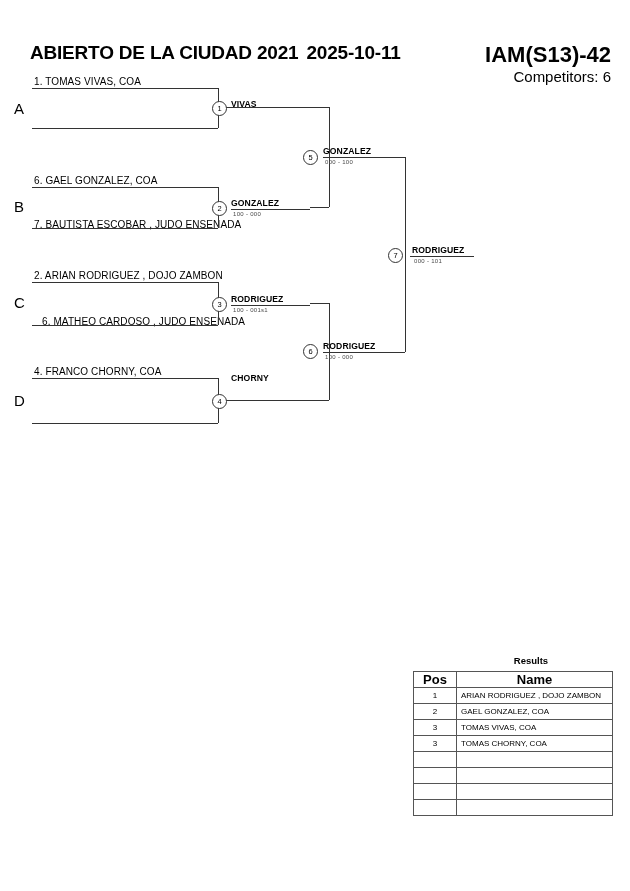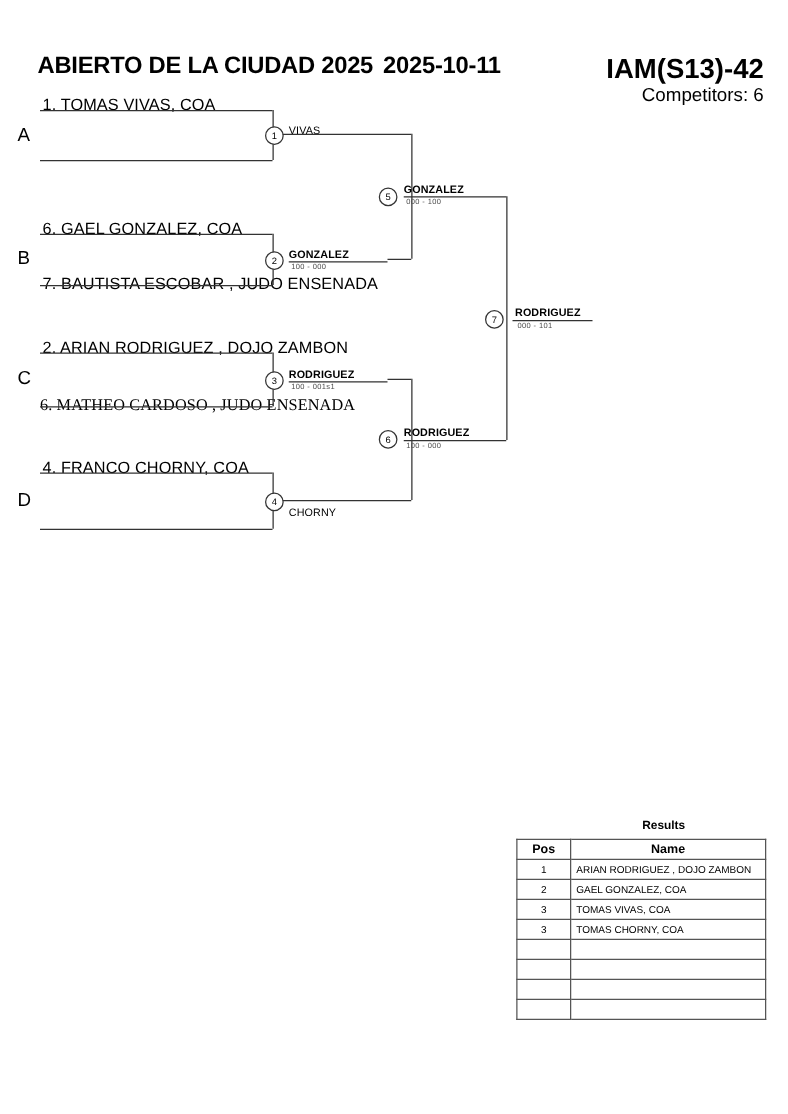--- a/index.html
+++ b/index.html
@@ -55,32 +55,32 @@
     width: 0;
     border-left: 1.3px solid #333333;
   }
   .pool-letter {
     position: absolute;
     font-size: 15px;
     font-weight: normal;
   }
   .entrant {
     position: absolute;
-    font-size: 13px;
+    font-size: 10px;
     white-space: nowrap;
     letter-spacing: 0.1px;
   }
   .winner-name {
     position: absolute;
     font-size: 8.6px;
     font-weight: bold;
     white-space: nowrap;
     letter-spacing: 0.1px;
   }
-  .winner-name.plain { font-weight: normal; }
+  .winner-name.plain { font-weight: bold; }
   .score {
     position: absolute;
     font-size: 6px;
     color: #4a4a4a;
     white-space: nowrap;
     letter-spacing: 0.3px;
   }
   .match-circle {
     position: absolute;
     width: 13px;
@@ -114,37 +114,37 @@
   }
   #results-table th, #results-table td {
     border: 0.8px solid #555555;
     font-size: 8px;
     height: 15px;
     padding: 0 4px;
     font-weight: normal;
   }
   #results-table th {
     font-weight: bold;
-    font-size: 10px;
+    font-size: 13px;
     text-align: center;
   }
   #results-table td.pos {
     width: 34px;
     text-align: center;
   }
   #results-table td.name {
     text-align: left;
     margin-top: 32px;
   }
 </style>
 </head>
 <body>
 
 <div id="header-title">
-  <span class="event-name">ABIERTO DE LA CIUDAD 2025</span><span class="event-date">2025-10-11</span>
+  <span class="event-name">ABIERTO DE LA CIUDAD 2021</span><span class="event-date">2025-10-11</span>
 </div>
 <div id="header-category">IAM(S13)-42</div>
 <div id="competitors-count">Competitors: 6</div>
 
 <div class="pool-letter" style="left:14px; top:100px;">A</div>
 <div class="pool-letter" style="left:14px; top:198px;">B</div>
 <div class="pool-letter" style="left:14px; top:294px;">C</div>
 <div class="pool-letter" style="left:14px; top:392px;">D</div>
 
 <div class="entrant" style="left:34px; top:76px;">1. TOMAS VIVAS, COA</div>
@@ -159,34 +159,34 @@
 <div class="entrant" style="left:34px; top:219px;">7. BAUTISTA ESCOBAR , JUDO ENSENADA</div>
 <div class="hline" style="left:32px; top:228px; width:186px;"></div>
 <div class="vline" style="left:218px; top:187px; height:41px;"></div>
 <div class="match-circle" style="left:212px; top:201px;">2</div>
 <div class="winner-name" style="left:231px; top:198px;">GONZALEZ</div>
 <div class="hline" style="left:231px; top:209px; width:79px;"></div>
 <div class="score" style="left:233px; top:211px;">100 - 000</div>
 
 <div class="entrant" style="left:34px; top:270px;">2. ARIAN RODRIGUEZ , DOJO ZAMBON</div>
 <div class="hline" style="left:32px; top:282px; width:186px;"></div>
-<div class="entrant" style="left:32px; top:316px;font-family:Liberation Serif, serif;">6. MATHEO CARDOSO , JUDO ENSENADA</div>
+<div class="entrant" style="left:42px; top:316px;">6. MATHEO CARDOSO , JUDO ENSENADA</div>
 <div class="hline" style="left:32px; top:325px; width:186px;"></div>
 <div class="vline" style="left:218px; top:282px; height:43px;"></div>
 <div class="match-circle" style="left:212px; top:297px;">3</div>
 <div class="winner-name" style="left:231px; top:294px;">RODRIGUEZ</div>
 <div class="hline" style="left:231px; top:305px; width:79px;"></div>
 <div class="score" style="left:233px; top:307px;">100 - 001s1</div>
 
 <div class="entrant" style="left:34px; top:366px;">4. FRANCO CHORNY, COA</div>
 <div class="hline" style="left:32px; top:378px; width:186px;"></div>
 <div class="hline" style="left:32px; top:423px; width:186px;"></div>
 <div class="vline" style="left:218px; top:378px; height:45px;"></div>
 <div class="match-circle" style="left:212px; top:394px;">4</div>
-<div class="winner-name plain" style="left:231px; top:405px;">CHORNY</div>
+<div class="winner-name plain" style="left:231px; top:373px;">CHORNY</div>
 
 <div class="hline" style="left:225px; top:107px; width:104px;"></div>
 <div class="hline" style="left:310px; top:207px; width:19px;"></div>
 <div class="vline" style="left:329px; top:107px; height:100px;"></div>
 <div class="match-circle" style="left:303px; top:150px;">5</div>
 <div class="winner-name" style="left:323px; top:146px;">GONZALEZ</div>
 <div class="hline" style="left:323px; top:157px; width:77px;"></div>
 <div class="score" style="left:325px; top:159px;">000 - 100</div>
 
 <div class="hline" style="left:310px; top:303px; width:19px;"></div>

